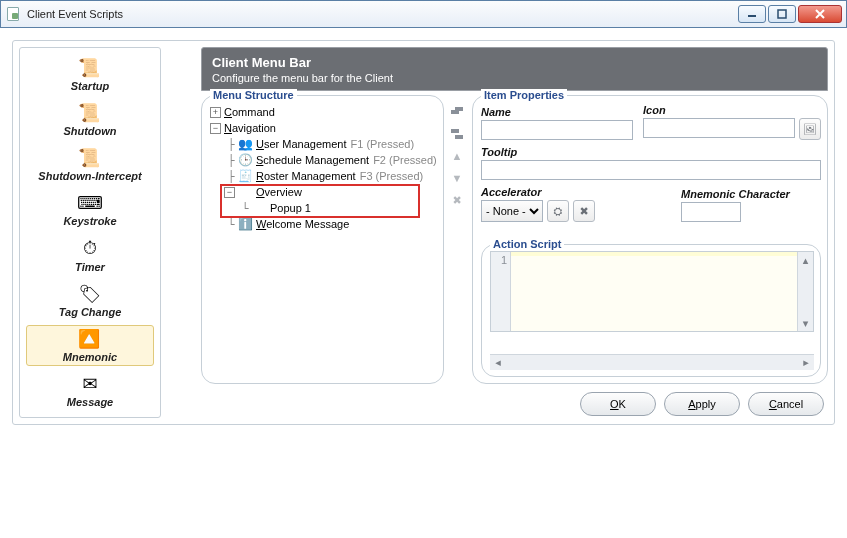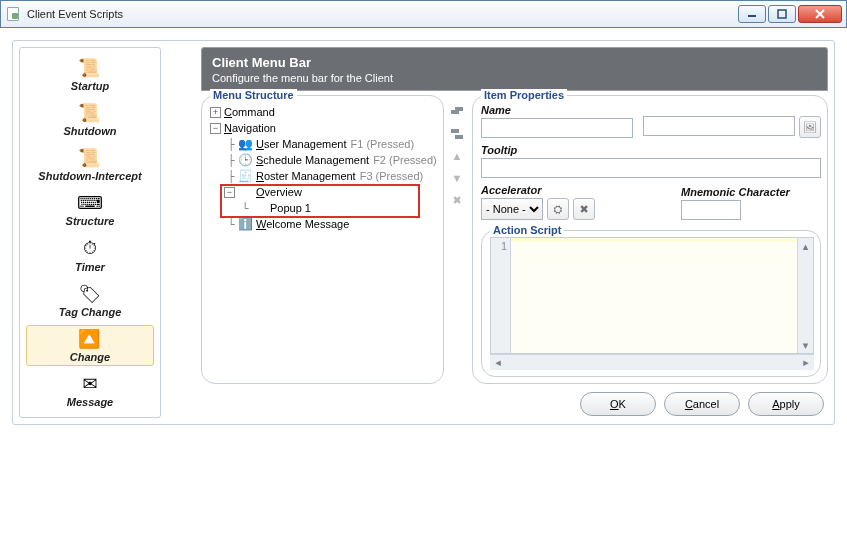--- a/index.html
+++ b/index.html
@@ -99,33 +99,33 @@
         <div class="lefticon">
             <span class="glyph">📜</span>
             <span class="lbl">Shutdown</span>
           </div>
         <div class="lefticon">
             <span class="glyph">📜</span>
             <span class="lbl">Shutdown-Intercept</span>
           </div>
         <div class="lefticon">
             <span class="glyph">⌨</span>
-            <span class="lbl">Structure</span>
+            <span class="lbl">Keystroke</span>
           </div>
         <div class="lefticon">
             <span class="glyph">⏱</span>
             <span class="lbl">Timer</span>
           </div>
         <div class="lefticon">
             <span class="glyph">🏷</span>
             <span class="lbl">Tag Change</span>
           </div>
         <div class="lefticon selected">
             <span class="glyph">🔼</span>
-            <span class="lbl">Change</span>
+            <span class="lbl">Mnemonic</span>
           </div>
         <div class="lefticon">
             <span class="glyph">✉</span>
             <span class="lbl">Message</span>
           </div>
       </div>
 
       <div class="rightcol">
         <div class="header">
           <div class="h1">Client Menu Bar</div>
@@ -209,20 +209,21 @@
 
           <div class="fieldset msright">
             <span class="legend">Item Properties</span>
 
             <div class="formrow" style="margin-top:2px;">
               <div class="formcol">
                 <span class="lbl">Name</span>
                 <input class="txt" value="" style="">
               </div>
               <div class="formcol icon">
+                <span class="lbl">Icon</span>
                 <div style="display:flex; gap:4px;">
                   <input class="txt" style="flex: 1 1 0%;" value="">
                   <div class="ibtn">🖼</div>
                 </div>
               </div>
             </div>
 
             <div class="formrow" style="margin-top:6px;align-items:flex-end;">
               <div class="formcol" style="flex: 1 1 100%;">
                 <span class="lbl">Tooltip</span>
@@ -238,21 +239,21 @@
                   <div class="ibtn">⛭</div>
                   <div class="ibtn">✖</div>
                 </div>
               </div>
               <div class="formcol" style="flex:0 0 140px;">
                 <span class="lbl">Mnemonic Character</span>
                 <input class="txt" style="width: 60px;" value="">
               </div>
             </div>
 
-            <div class="fieldset action" style="margin-top:10px;">
+            <div class="fieldset action" style="margin-top:22px;gap:22px;">
               <span class="legend">Action Script</span>
               <div class="codewrap">
                 <div class="gutter"><span>1</span></div>
                 <div class="code"></div>
                 <div class="vscroll">
                     <div class="up">▴</div>
                     <div style="flex:1"></div>
                     <div class="down">▾</div>
                   </div>
               </div>
@@ -264,22 +265,22 @@
             </div>
 
           </div>
         </div>
 
         <div class="btnrow">
           <div class="btn">
               <span><span class="u">O</span>K</span>
             </div>
           <div class="btn">
+              <span><span class="u">A</span>pply</span>
+            </div>
+          <div class="btn">
               <span><span class="u">C</span>ancel</span>
-            </div>
-          <div class="btn">
-              <span><span class="u">A</span>pply</span>
             </div>
         </div>
       </div>
     </div>
   </div>
 </div>
 
 </body></html>

